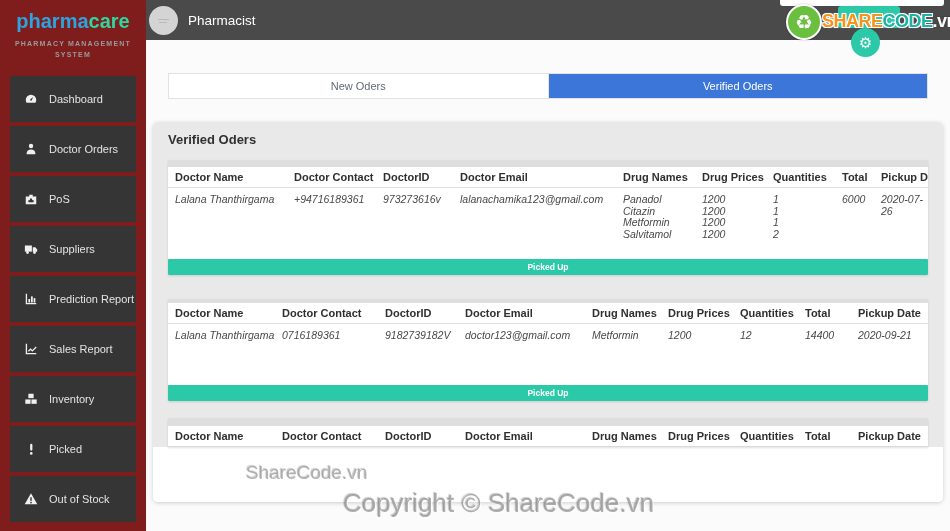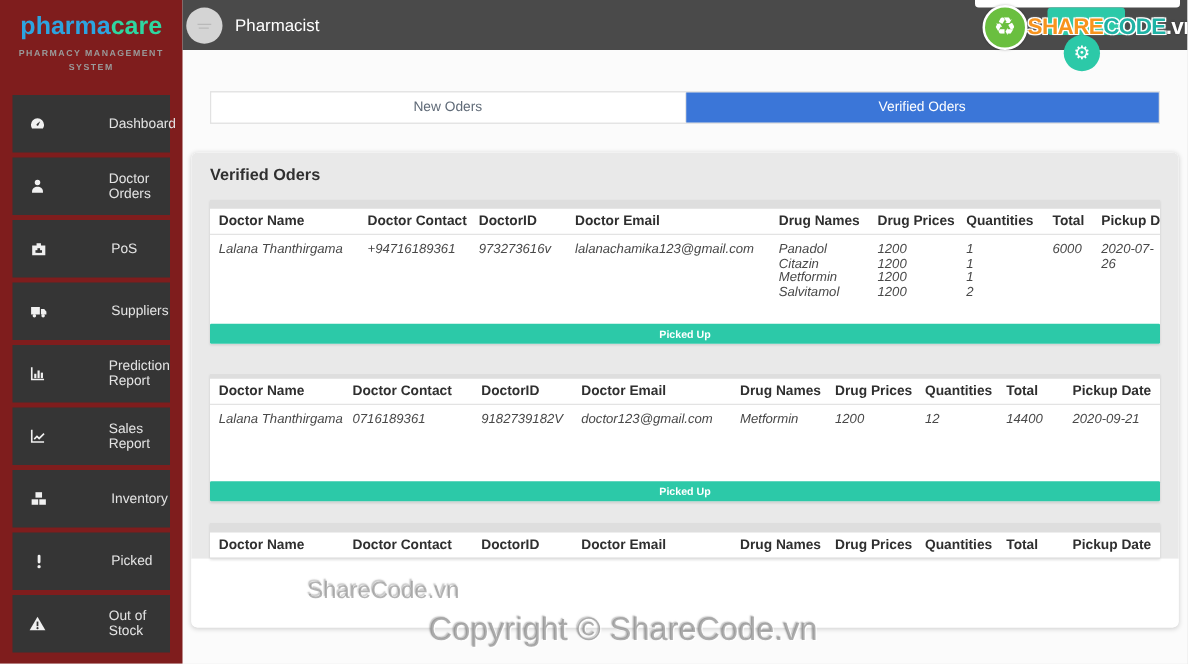--- a/index.html
+++ b/index.html
@@ -8,21 +8,21 @@
 
   
   .sidebar { position:absolute; left:0; top:0; width:146px; height:531px; background:#7f1d1d; z-index:2; }
   .logo-block { padding:10px 6px 8px; text-align:center; }
   .logo { font-size:20px; font-weight:bold; letter-spacing:0; }
   .logo .p1 { color:#2da4e0; }
   .logo .p2 { color:#2fd6a0; }
   .logo-sub { margin-top:6px; font-size:7px; letter-spacing:1.2px; color:#9a9a9a; font-weight:bold; line-height:1.5; }
   .menu { margin:8px 10px 0; }
   .menu-item { display:flex; align-items:center; height:46px; margin-bottom:4px; background:#353535; color:#e4e4e4;
-               font-size:11px; padding-left:13px; cursor:pointer;gap:40px; }
+               font-size:11px; padding-left:13px; cursor:pointer; }
   .menu-item .mi-icon { width:16px; height:16px; margin-right:10px; display:inline-flex; align-items:center; justify-content:center; }
   .mi-icon svg { width:14px; height:14px; fill:#f0f0f0; }
 
   
   .topbar { position:absolute; left:146px; top:0; width:804px; height:40px; background:#4a4a4a; z-index:3;
             display:flex; align-items:center; }
   .avatar { width:29px; height:29px; border-radius:50%; background:#d4d4d4; margin-left:3px; position:relative; flex:none; }
   .avatar i { position:absolute; left:9px; top:13px; width:11px; height:1.5px; background:#b9b9b9; }
   .avatar i.l2 { top:16px; width:8px; left:10px; }
   .topbar-role { color:#fff; font-size:13.5px; margin-left:10px; }

